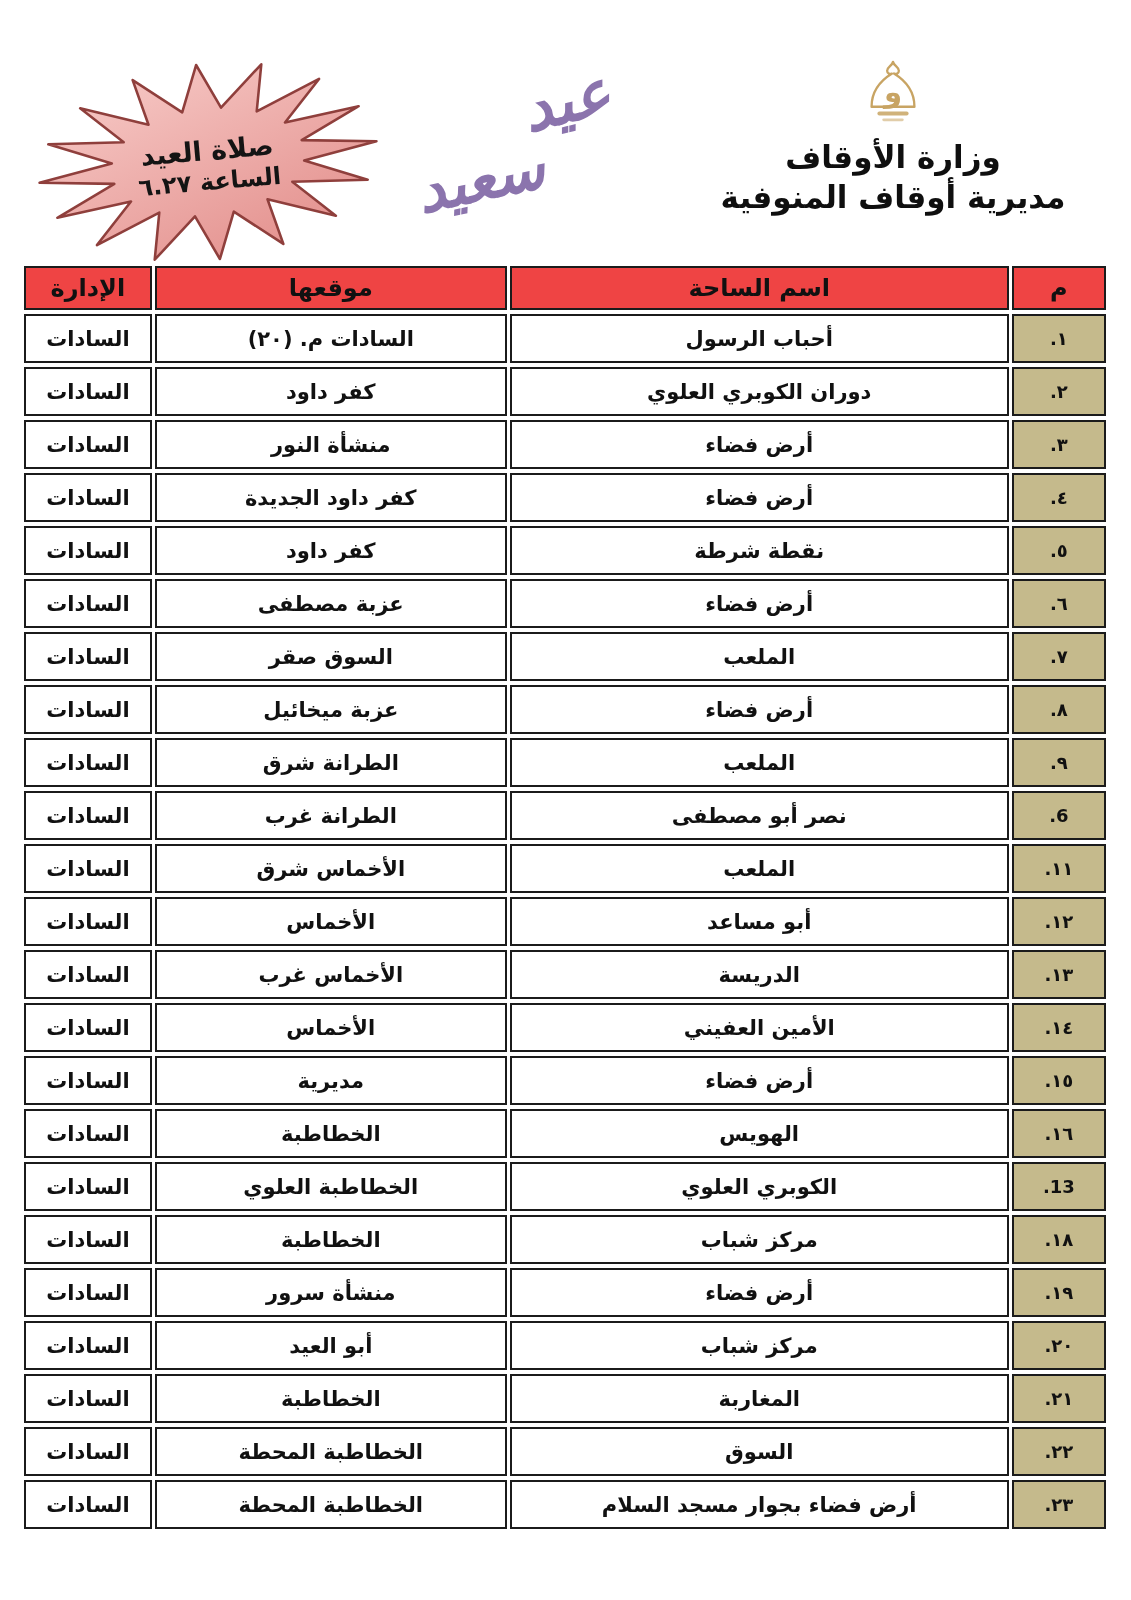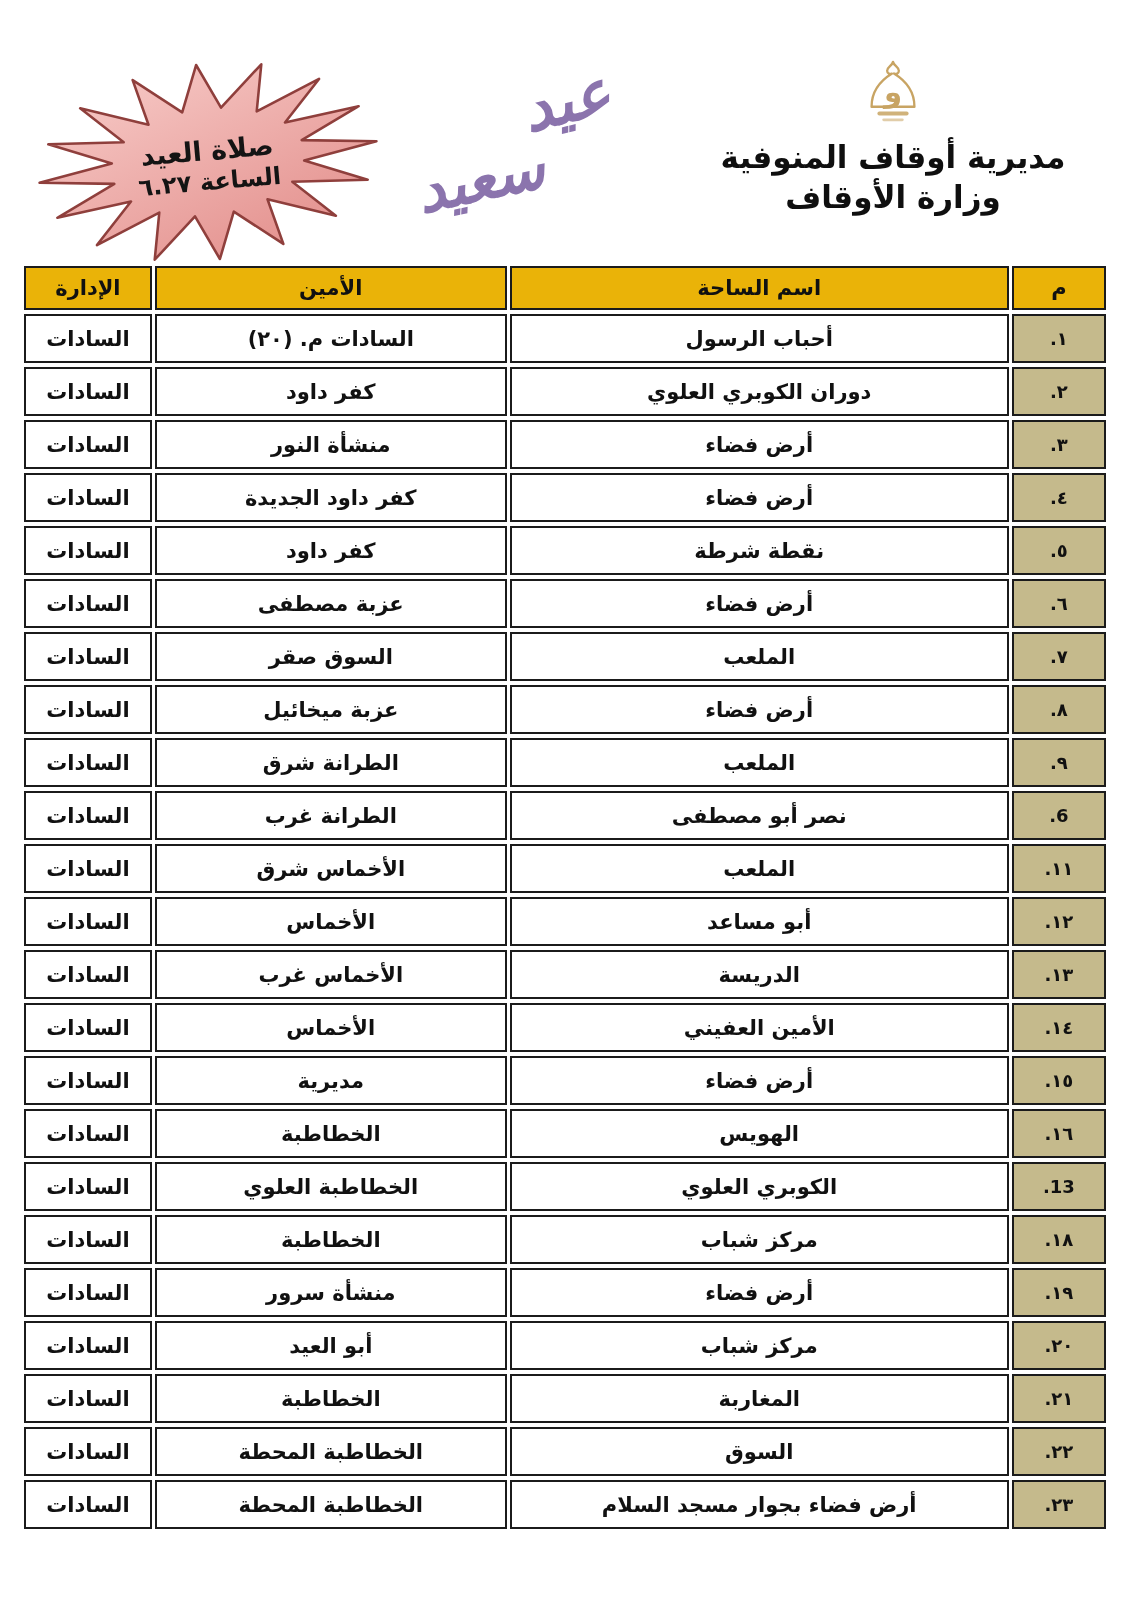--- a/index.html
+++ b/index.html
@@ -37,21 +37,21 @@
 
   
   table.schedule{
     position:absolute;right:22px;top:262px;width:1088px;
     border-collapse:separate;border-spacing:3px 4px;table-layout:fixed;
   }
   .schedule th,.schedule td{
     border:2px solid #1b1b1b;text-align:center;vertical-align:middle;
     font-weight:bold;color:#111;overflow:hidden;white-space:nowrap;
   }
-  .schedule th{background:#eab308;height:38px;font-size:21px;}
+  .schedule th{background:#ef4444;height:38px;font-size:24px;}
   .schedule td{background:#ffffff;height:43px;font-size:21px;}
   .schedule td.idx{background:#c5ba8c;font-size:18px;}
   col.c-idx{width:93px;}
   col.c-name{width:492px;}
   col.c-loc{width:347px;}
   col.c-adm{width:126px;}
 </style>
 </head>
 <body>
 
@@ -81,36 +81,36 @@
 
     <path d="M40 4 C41 8 46 9 46 13 C46 16 43 17 41 16
              C54 24 62 34 62 50 L18 50 C18 34 26 24 39 16
              C37 17 34 16 34 13 C34 9 39 8 40 4 Z" fill="none" stroke="#c8a463" stroke-width="2.4" stroke-linejoin="round"></path>
 
     <text x="40" y="45" text-anchor="middle" font-size="30" font-weight="bold" fill="#c8a463" font-family="DejaVu Sans, sans-serif">و</text>
 
     <rect x="24" y="55" width="32" height="4" rx="2" fill="#c8a463" opacity="0.85"></rect>
     <rect x="29" y="62" width="22" height="3" rx="1.5" fill="#c8a463" opacity="0.55"></rect>
   </svg>
+  <div class="t-line">وزارة الأوقاف</div>
   <div class="t-line">مديرية أوقاف المنوفية</div>
-  <div class="t-line">وزارة الأوقاف</div>
 </div>
 
 <table class="schedule">
   <colgroup>
     <col class="c-idx">
       <col class="c-name">
       <col class="c-loc">
       <col class="c-adm">
   </colgroup>
   <thead>
     <tr>
       <th>م</th>
       <th>اسم الساحة</th>
-      <th>الأمين</th>
+      <th>موقعها</th>
       <th>الإدارة</th>
     </tr>
   </thead>
   <tbody>
       <tr>
     <td class="idx">١.</td>
     <td class="nm">أحباب الرسول</td>
     <td class="lc">السادات م. (٢٠)</td>
     <td class="ad">السادات</td>
   </tr>

